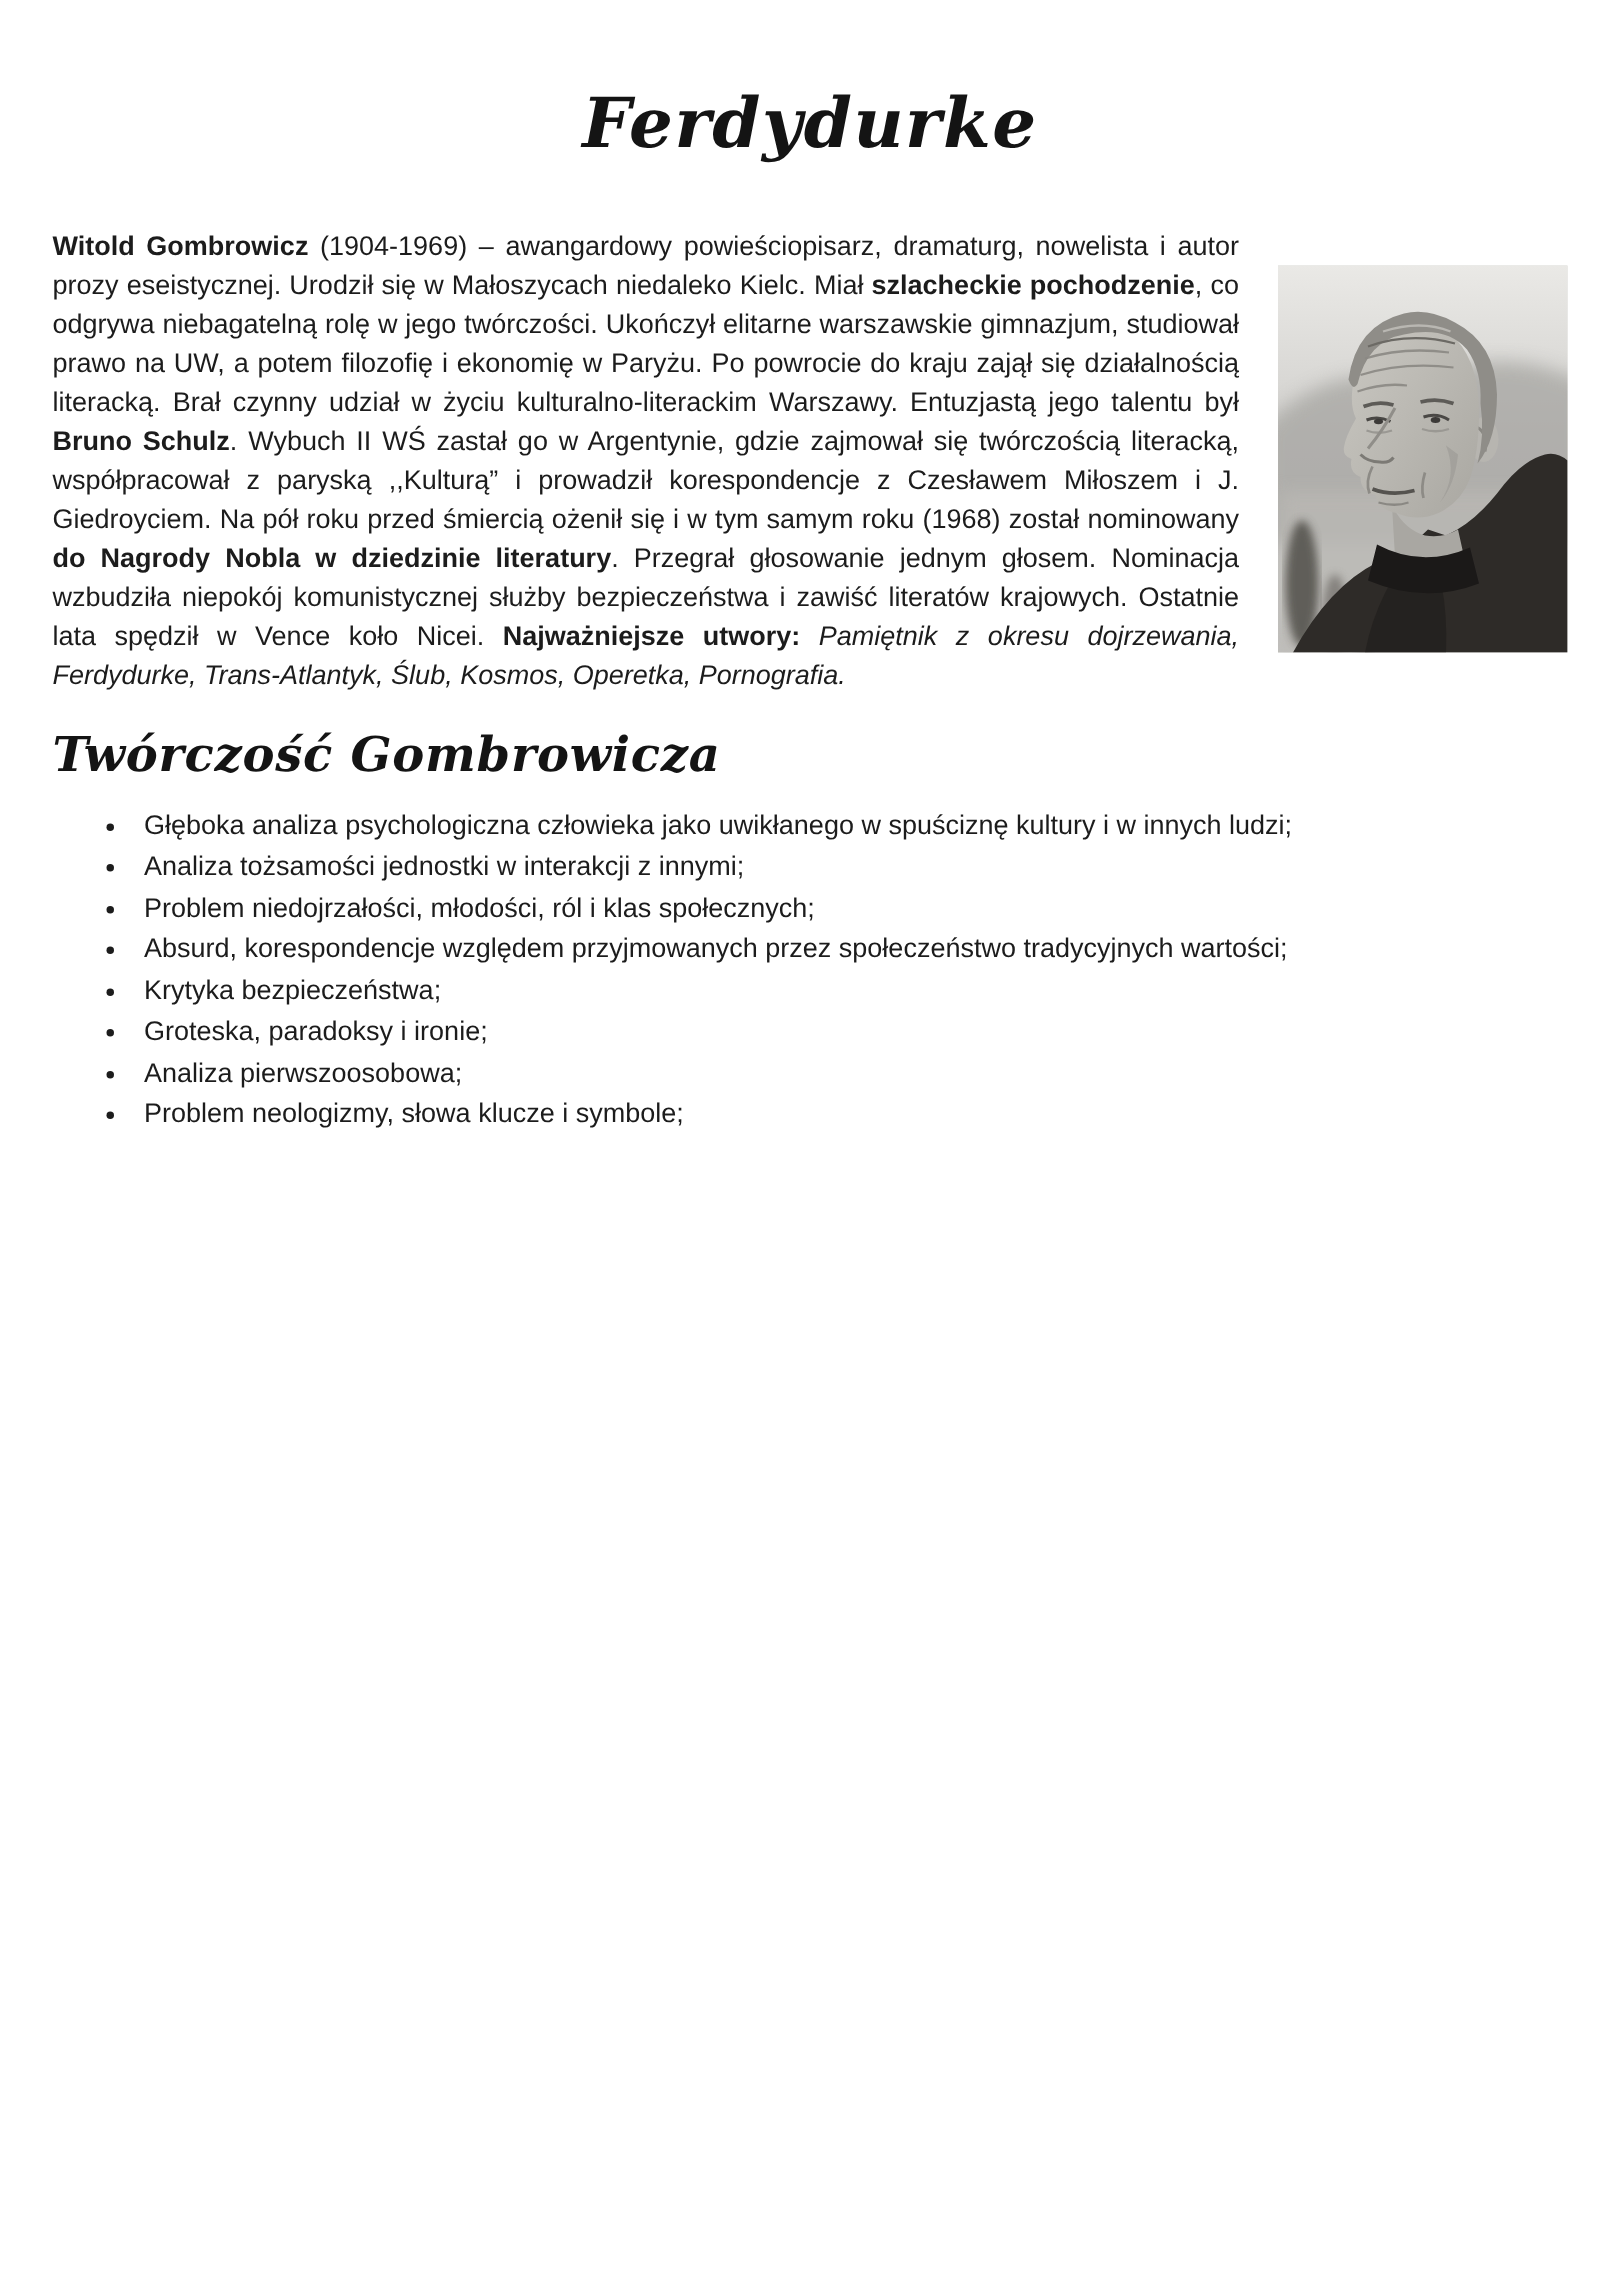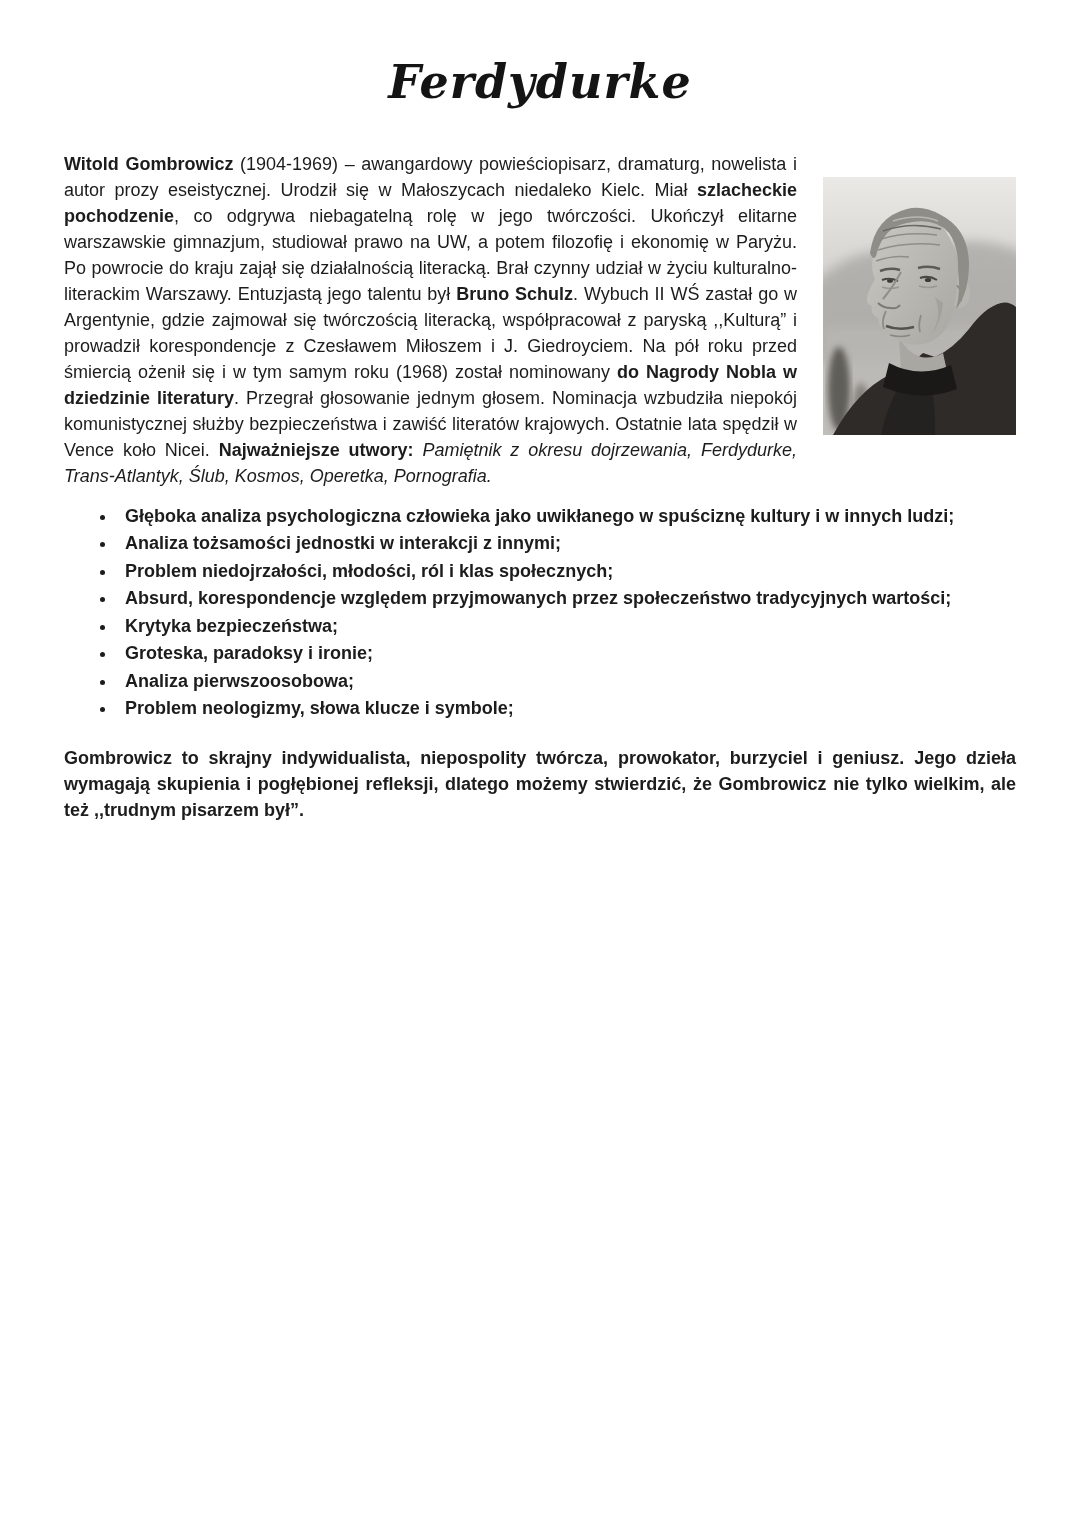--- a/index.html
+++ b/index.html
@@ -1,21 +1,21 @@
 <!DOCTYPE html>
 <html lang="pl"><head>
 <meta charset="utf-8">
 <style>
   html, body { margin: 0; padding: 0; background: #ffffff; }
   .page {
     position: relative;
     width: 1080px;
     height: 1527px;
     box-sizing: border-box;
-    padding: 0 64px;
+    padding: 0 35px;
     background: #ffffff;
     color: #1c1c1c;
     font-family: "Liberation Sans", sans-serif;
     overflow: hidden;
   }
   .title {
     margin: 54px 0 0 0;
     text-align: center;
     font-family: "DejaVu Serif", serif;
     font-style: italic;
@@ -49,21 +49,20 @@
     height: 258px;
     margin: 26px 0 12px 26px;
     background: #d6d5d2;
   }
   .photo svg { display: block; width: 100%; height: 100%; }
   .about-section::after { content: ""; display: block; clear: both; }
   .bullets {
     margin: 14px 0 0 0;
     padding-left: 53px;
     list-style: disc;
-    font-weight: bold;
   }
   .bullets li {
     font-size: 18px;
     line-height: 27.5px;
     padding-left: 8px;
     color: #1c1c1c;
   }
   .conclusion {
     font-weight: bold;
     margin-top: 22px;
@@ -153,27 +152,27 @@
 
         <path d="M63,149 Q76,154 91,150" stroke="#55534f" stroke-width="2.5" fill="none"></path>
         <path d="M67,158 Q78,161 87,158" stroke="#8a8883" stroke-width="1.5" fill="none"></path>
 
         <path d="M112,120 Q120,140 108,158 Q118,146 120,126 Z" fill="#96948f" opacity="0.5"></path>
       </svg>
     </div>
     <p class="body-text"><b>Witold Gombrowicz</b><span> (1904-1969) – awangardowy powieściopisarz, dramaturg, nowelista i autor prozy eseistycznej. Urodził się w Małoszycach niedaleko Kielc. Miał </span><b>szlacheckie pochodzenie</b><span>, co odgrywa niebagatelną rolę w jego twórczości. Ukończył elitarne warszawskie gimnazjum, studiował prawo na UW, a potem filozofię i ekonomię w Paryżu. Po powrocie do kraju zajął się działalnością literacką. Brał czynny udział w życiu kulturalno-literackim Warszawy. Entuzjastą jego talentu był </span><b>Bruno Schulz</b><span>. Wybuch II WŚ zastał go w Argentynie, gdzie zajmował się twórczością literacką, współpracował z paryską ,,Kulturą” i prowadził korespondencje z Czesławem Miłoszem i J. Giedroyciem. Na pół roku przed śmiercią ożenił się i w tym samym roku (1968) został nominowany </span><b>do Nagrody Nobla w dziedzinie literatury</b><span>. Przegrał głosowanie jednym głosem. Nominacja wzbudziła niepokój komunistycznej służby bezpieczeństwa i zawiść literatów krajowych. Ostatnie lata spędził w Vence koło Nicei. </span><b>Najważniejsze utwory:</b><span> </span><i>Pamiętnik z okresu dojrzewania, Ferdydurke, Trans-Atlantyk, Ślub, Kosmos, Operetka, Pornografia.</i></p>
   </div>
 
+  <h2 class="heading">Twórczość Gombrowicza</h2>
 
   <ul class="bullets">
       <li>Głęboka analiza psychologiczna człowieka jako uwikłanego w spuściznę kultury i w innych ludzi;</li>
       <li>Analiza tożsamości jednostki w interakcji z innymi;</li>
       <li>Problem niedojrzałości, młodości, ról i klas społecznych;</li>
       <li>Absurd, korespondencje względem przyjmowanych przez społeczeństwo tradycyjnych wartości;</li>
       <li>Krytyka bezpieczeństwa;</li>
       <li>Groteska, paradoksy i ironie;</li>
       <li>Analiza pierwszoosobowa;</li>
       <li>Problem neologizmy, słowa klucze i symbole;</li>
     </ul>
 
-  <p class="body-text conclusion"><b>Gombrowicz to skrajny indywidualista, niepospolity twórcza, prowokator, burzyciel i geniusz. Jego dzieła wymagają skupienia i pogłębionej refleksji, dlatego możemy stwierdzić, że Gombrowicz nie tylko wielkim, ale też ,,trudnym pisarzem był”.</b></p>
 
 </div>
 
 </body></html>

